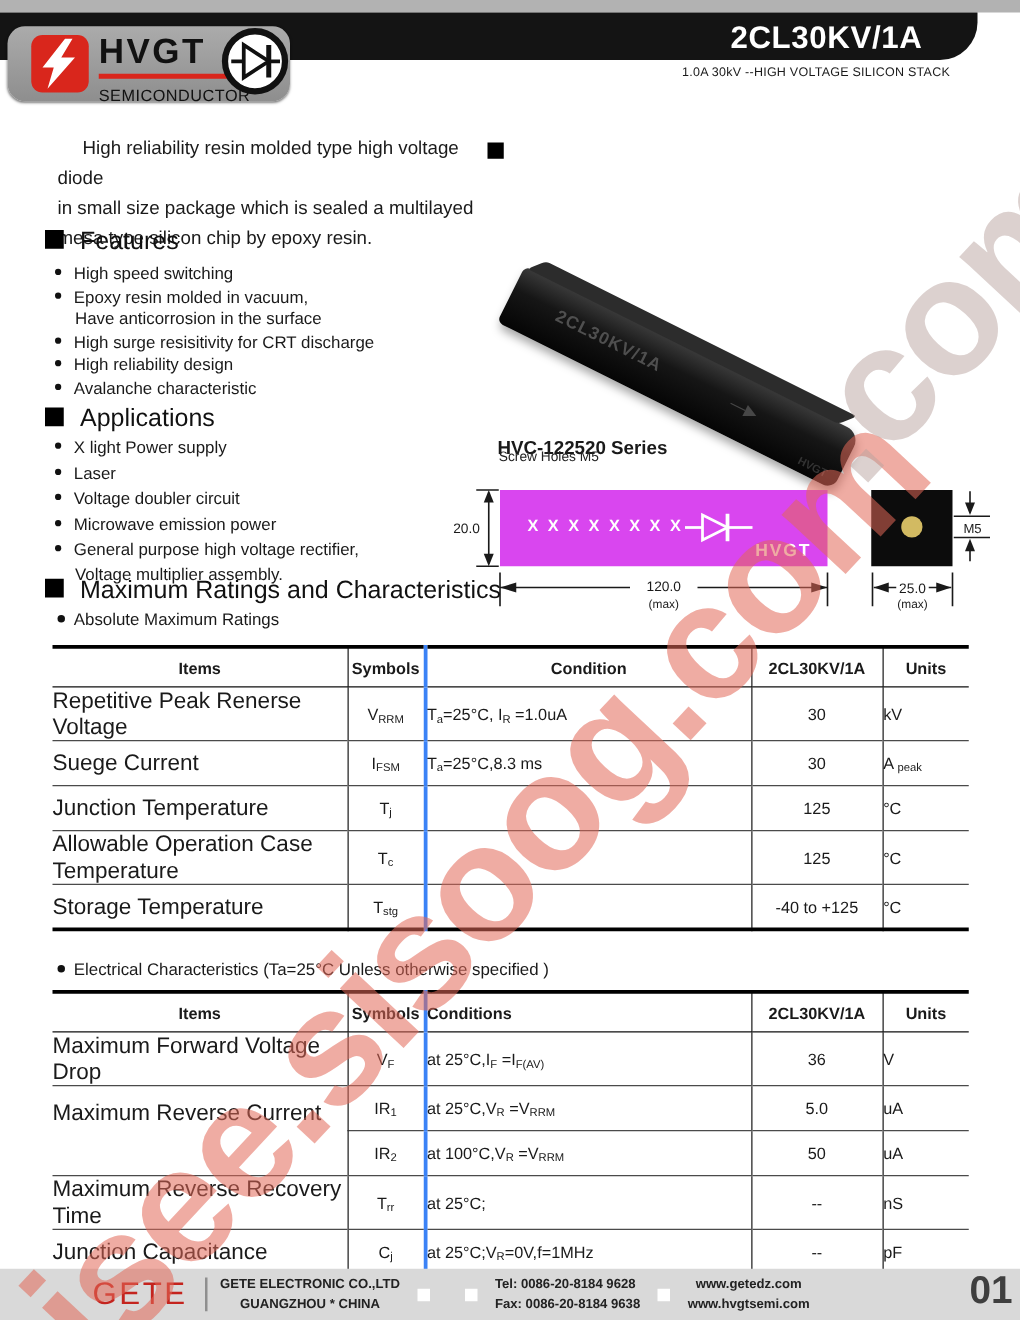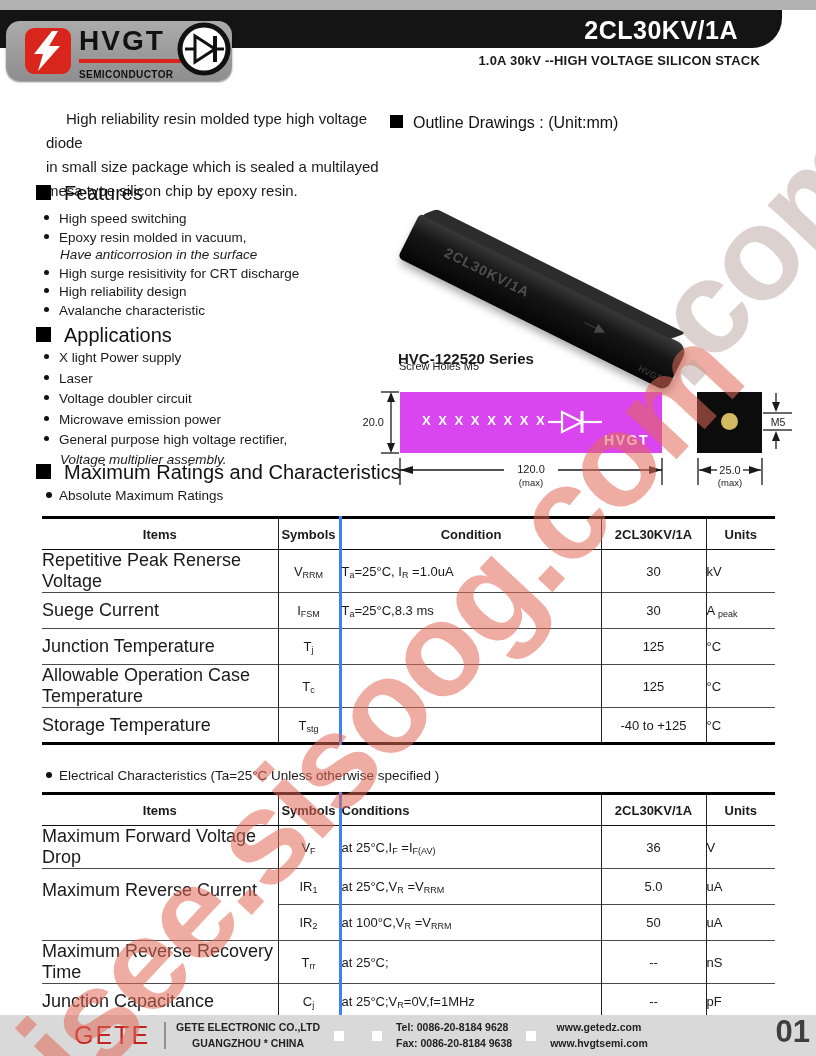--- a/index.html
+++ b/index.html
@@ -8,52 +8,52 @@
     background:#ffffff; font-family:"Liberation Sans", sans-serif; color:#1a1a1a;
   }
   .abs { position:absolute; }
 
   
   .top-strip { left:0; top:0; width:816px; height:10px; background:#b2b2b2; }
   .header-bar { left:0; top:10px; width:782px; height:38px; background:#141414;
                 border-bottom-right-radius:30px; }
   .part-no { position:absolute; right:44px; top:6px; color:#fff; font-size:25px;
              font-weight:bold; letter-spacing:0.5px; }
-  .subtitle { left:300px; top:53px; width:460px; text-align:right; font-size:13px;
-              font-weight:bold; letter-spacing:0.2px; }
+  .subtitle { left:300px; top:53px; width:460px; text-align:right; font-size:10px;
+              font-weight:normal; letter-spacing:0.2px; }
 
   
   .logo-box { left:6px; top:21px; width:226px; height:60px;
               background:linear-gradient(#ababab,#8e8e8e); border-radius:14px;
               box-shadow:0 1px 2px rgba(0,0,0,.5); }
   .flash { position:absolute; left:19px; top:7px; width:46px; height:46px;
            background:#d9261c; border-radius:9px; }
   .flash svg { position:absolute; left:5px; top:2px; }
   .brand-name { position:absolute; left:73px; top:4px; font-size:28px; font-weight:bold;
                 letter-spacing:2px; color:#111; }
   .brand-line { position:absolute; left:73px; top:38px; width:106px; height:4px; background:#d9261c; }
-  .brand-sub  { position:absolute; left:73px; top:48px; font-size:10px; font-weight:bold;
+  .brand-sub  { position:absolute; left:73px; top:48px; font-size:13px; font-weight:normal;
                 letter-spacing:0.4px; color:#111; }
   .logo-circle { position:absolute; left:170px; top:0px; width:56px; height:56px; }
 
   
   .descr { left:46px; top:107px; width:348px; font-size:15px; line-height:24px; }
   .descr .l1 { text-indent:20px; }
 
   .sec-head { font-size:20px; color:#111; white-space:nowrap; }
   .sec-head .sq { display:inline-block; width:15px; height:15px; background:#000;
                   margin-right:13px; }
   .sub-bullet { font-size:13.5px; }
   .sub-bullet .dot2 { display:inline-block; width:6px; height:6px; border-radius:50%;
                       background:#111; margin-right:7px; vertical-align:2px; }
 
   .b-item { font-size:13.5px; line-height:13.5px; margin-bottom:5px; white-space:nowrap; }
   .b-item .dot { display:inline-block; width:5px; height:5px; border-radius:50%;
                  background:#111; margin-right:10px; vertical-align:3px; }
-  .b-cont { font-size:13.5px; line-height:13.5px; margin:-1px 0 5px 16px; white-space:nowrap;font-style:italic; }
+  .b-cont { font-size:13.5px; line-height:13.5px; margin:-1px 0 5px 16px; white-space:nowrap; }
   .feat-list  { left:44px; top:212px; }
   .app-list   { left:44px; top:351px; }
   .app-list .b-item { margin-bottom:7px; }
   .feat-head  { left:36px; top:182px; }
   .app-head   { left:36px; top:324px; }
   .max-head   { left:36px; top:461px; }
   .abs-bullet { left:46px; top:488px; }
   .elec-bullet{ left:46px; top:768px; }
 
   
@@ -181,21 +181,21 @@
 <div class="abs app-list">
   <div class="b-item"><span class="dot"></span><span>X light Power supply</span></div>
   <div class="b-item"><span class="dot"></span><span>Laser</span></div>
   <div class="b-item"><span class="dot"></span><span>Voltage doubler circuit</span></div>
   <div class="b-item"><span class="dot"></span><span>Microwave emission power</span></div>
   <div class="b-item"><span class="dot"></span><span>General purpose high voltage rectifier,</span></div>
   <div class="b-cont">Voltage multiplier assembly.</div>
 </div>
 
 <div class="abs sec-head outline-head">
-  <span class="sq"></span><span>Outline  Drawings : (Unit:mm)</span>
+  <span class="sq"></span>
 </div>
 <div class="abs photo">
   <div class="photo-label">2CL30KV/1A</div>
   <div class="photo-arrow">—▶</div>
   <div class="photo-brand">HVGT</div>
 </div>
 <div class="abs series-title">HVC-122520 Series</div>
 <div class="abs screw-note">Screw  Holes    M5</div>
 
 <div class="abs draw1">

